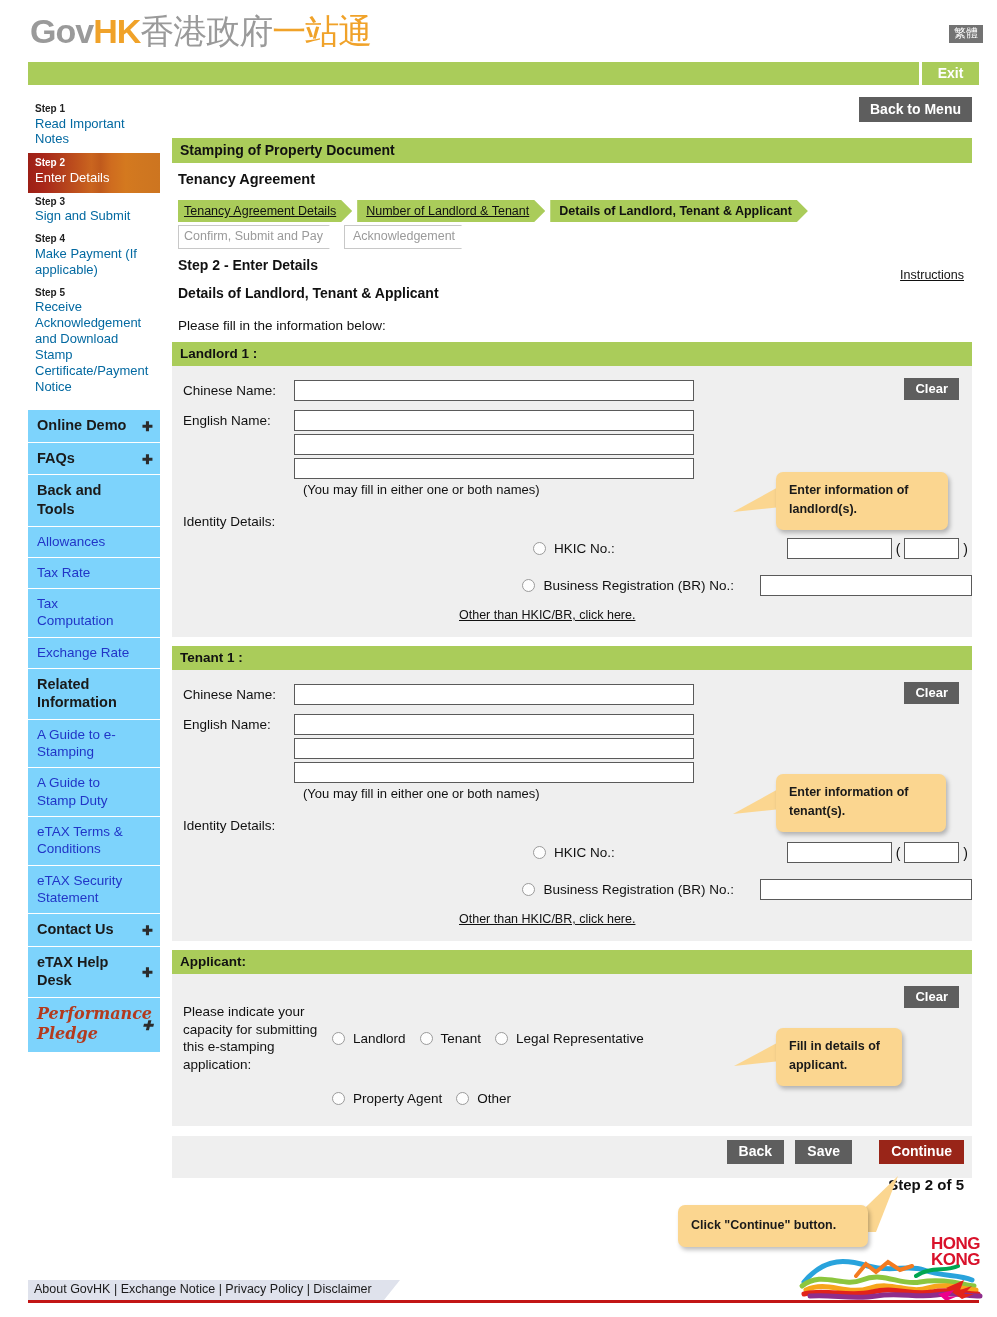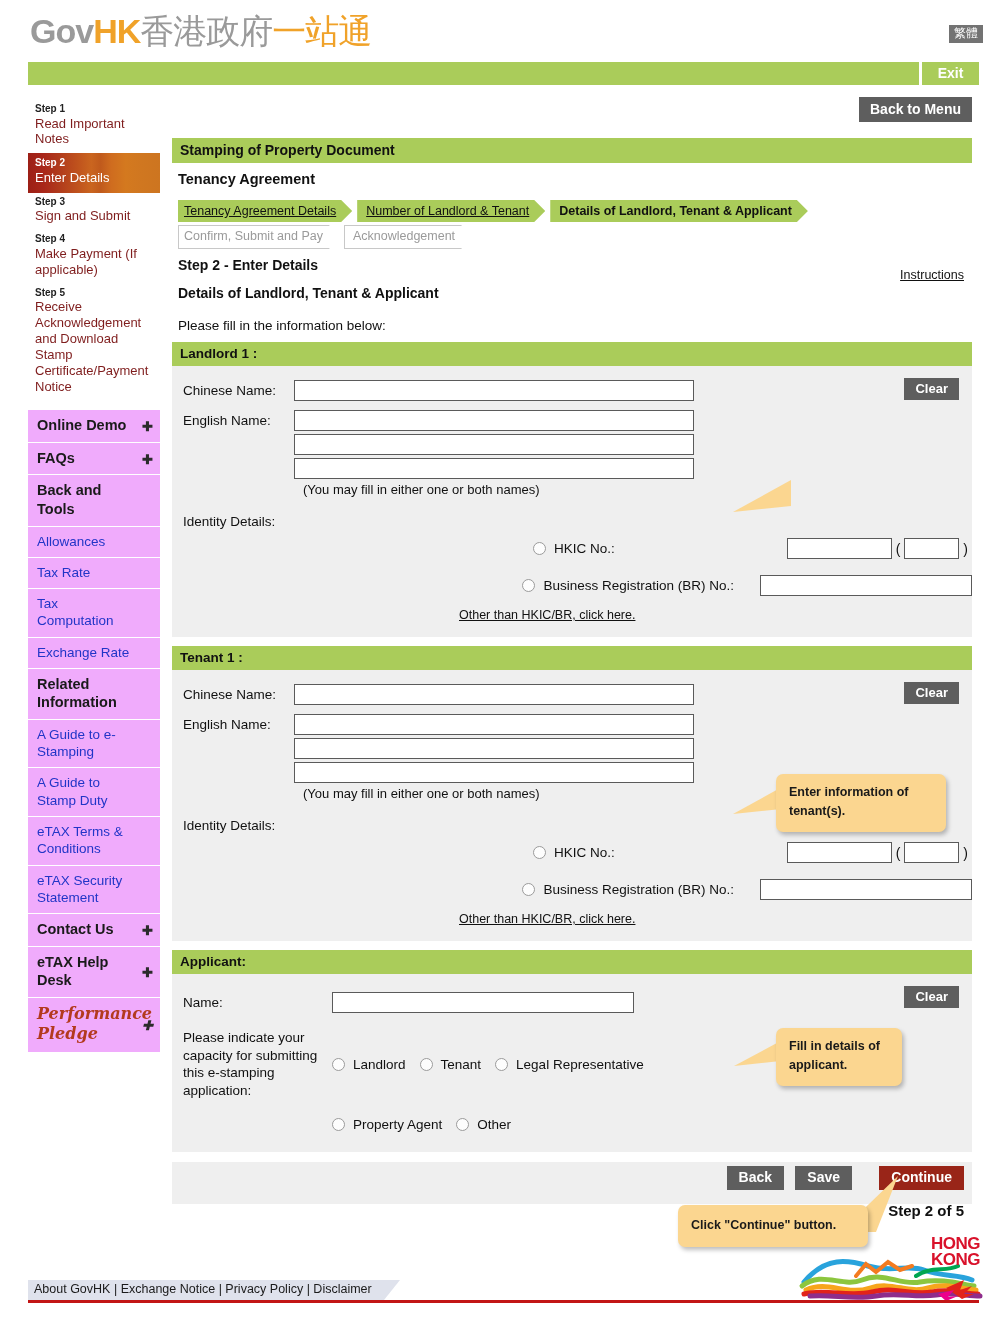--- a/index.html
+++ b/index.html
@@ -56,35 +56,35 @@
     background: #5e5e5e; color: #fff;
     font-size: 14px; font-weight: bold;
     padding: 4px 11px 5px 11px;
     cursor: pointer;
   }
 
   
   .sidebar { position: absolute; left: 28px; top: 100px; width: 132px; }
   .step-item { padding: 3px 6px 6px 7px; }
   .step-item .t { font-size: 10px; font-weight: bold; color: #222; line-height: 1.25; }
-  .step-item .s { font-size: 13px; color: #7f1d1d; line-height: 1.23; }
+  .step-item .s { font-size: 13px; color: #0369a1; line-height: 1.23; }
   .step-item.active {
     background: linear-gradient(to right,
       #9c1f16 0%, #a9271a 12%, #b03a1c 23%, #c0531d 38%,
       #ca651f 48%, #c05a1c 55%, #cf6c1f 63%, #d4791f 74%,
       #d07720 85%, #cd7520 100%);
     padding: 4px 6px 7px 7px;
   }
   .step-item.active .t { color: #ffffff; }
   .step-item.active .s { color: #ffffff; }
 
   .navbox { margin-top: 9px; border-bottom: 1px solid #ffffff; }
   .navrow {
     position: relative;
-    background: #f0abfc;
+    background: #7dd3fc;
     border-bottom: 1px solid #ffffff;
     padding: 6px 22px 7px 9px;
     font-size: 13.5px;
     line-height: 1.28;
     cursor: pointer;
   }
   .navrow.hdr { font-weight: bold; color: #1a1a1a; font-size: 14.5px; }
   .navrow.lnk { color: #2135c7; font-size: 13.5px; }
   .navrow.pledge {
     color: #b33a1e; font-size: 16px;
@@ -480,24 +480,20 @@
         </span>
       </div>
 
       <div class="otherlink">Other than HKIC/BR, click here.</div>
     </div>
 
     <div class="group-hdr">Applicant:</div>
     <div class="panel" style="padding-bottom:20px;">
       <div class="clear-btn">Clear</div>
 
-      <div class="frow" style="margin-top:4px;">
-        <div class="flabel" style="width:160px;">Name:</div>
-        <input class="tf w302" type="text" value="" style="">
-      </div>
 
       <div class="frow" style="margin-top:15px;">
         <div class="flabel" style="width:160px;line-height:1.3;font-size:13.5px;">Please indicate your capacity for submitting this e-stamping application:</div>
         <div style="padding-top:28px;">
           <div style="display:flex;align-items:center;">
             <span class="rad"></span>
             <span class="rlbl">Landlord</span>
             <span class="rad" style="margin-left:14px;"></span>
             <span class="rlbl">Tenant</span>
             <span class="rad" style="margin-left:14px;"></span>
@@ -517,20 +513,23 @@
       <div class="bbtn grey" style="right:188px;">Back</div>
       <div class="bbtn grey" style="right:120px;">Save</div>
       <div class="bbtn red" style="right:8px;">Continue</div>
       <div class="stepof">Step 2 of 5</div>
     </div>
   </div>
 
   <svg class="ctail" style="left:733px;top:476px;width:60px;height:42px;">
     <polygon points="0,36 58,4 58,30" fill="#fbd690"></polygon>
   </svg>
+  <div class="cbox" style="left:776px;top:472px;width:172px;">
+    <span>Enter information of landlord(s).</span>
+  </div>
 
   <svg class="ctail" style="left:733px;top:778px;width:60px;height:42px;">
     <polygon points="0,36 58,4 58,30" fill="#fbd690"></polygon>
   </svg>
   <div class="cbox" style="left:776px;top:774px;width:170px;">
     <span>Enter information of tenant(s).</span>
   </div>
 
   <svg class="ctail" style="left:734px;top:1032px;width:58px;height:42px;">
     <polygon points="0,34 56,4 56,28" fill="#fbd690"></polygon>

